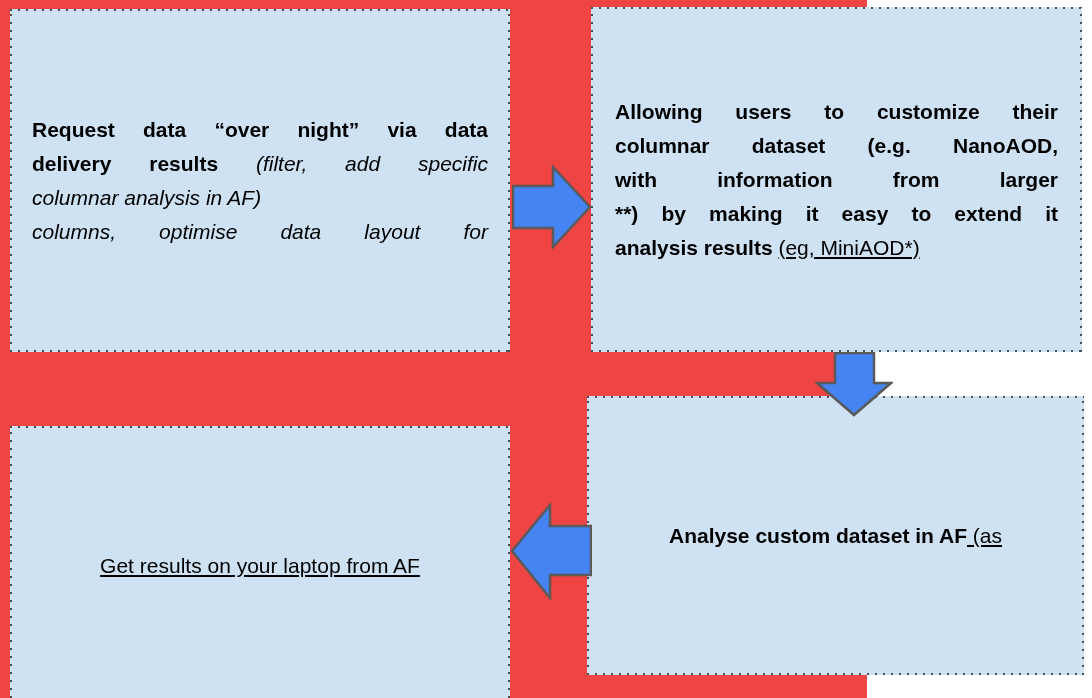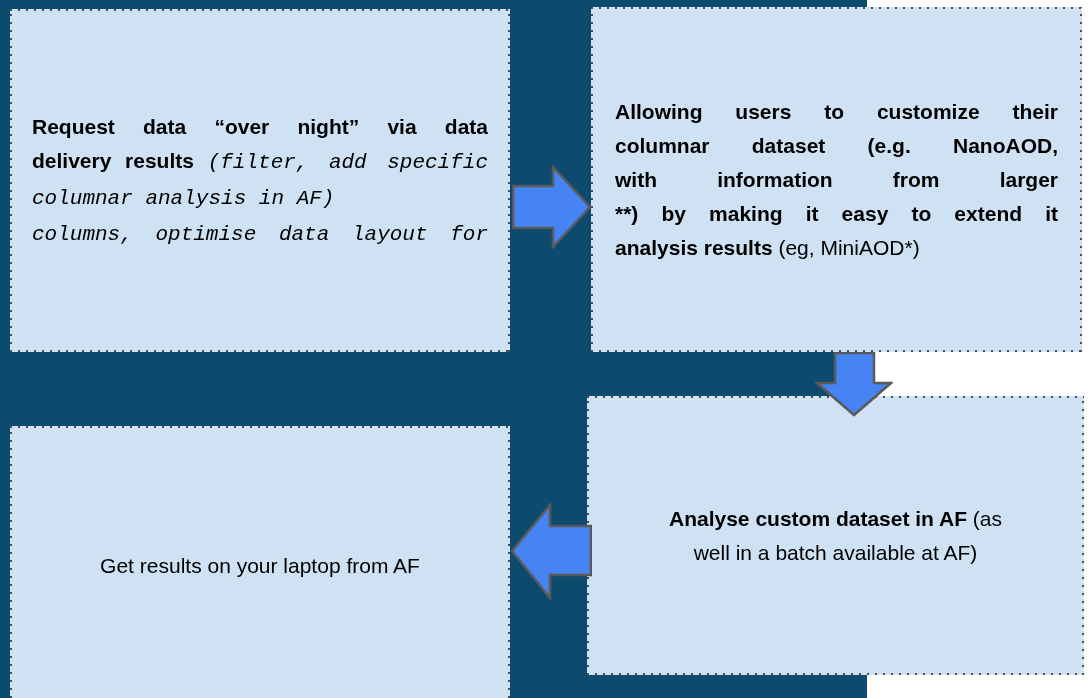--- a/index.html
+++ b/index.html
@@ -15,21 +15,21 @@
     --box-fill: #cfe2f3;
     --box-border: #4d4d4d;
     --arrow-fill: #4584f2;
     --arrow-stroke: #5a5a5a;
     --text-color: #000000;
   }
   .canvas {
     position: relative;
     width: 867px;
     height: 698px;
-    background: #0c4a6e;
+    background: #ef4444;
   }
   .box {
     position: absolute;
     background-color: var(--box-fill);
     
     background-image:
       repeating-linear-gradient(90deg, var(--box-border) 0 2px, transparent 2px 8px),
       repeating-linear-gradient(90deg, var(--box-border) 0 2px, transparent 2px 8px),
       repeating-linear-gradient(0deg,  var(--box-border) 0 2px, transparent 2px 8px),
       repeating-linear-gradient(0deg,  var(--box-border) 0 2px, transparent 2px 8px);
@@ -47,22 +47,22 @@
     font-size: 21px;
     line-height: 34px;
   }
   .pad22 { padding: 0 22px; }
   .pad24 { padding: 0 24px; }
   .pad30 { padding: 0 30px; }
   .jline { text-align: justify; text-align-last: justify; white-space: normal; }
   .jline.last { text-align-last: left; }
   .cline { text-align: center; }
   .b { font-weight: 700; }
-  .r { font-weight: 400; }
-  .i { font-style: italic; font-weight: 400; font-family: Liberation Mono, monospace; }
+  .r { font-weight: 400; text-decoration: underline; }
+  .i { font-style: italic; font-weight: 400; }
   .arrow {
     position: absolute;
     z-index: 2;
   }
   .arrow svg { display: block; }
   .arrow polygon {
     fill: var(--arrow-fill);
     stroke: var(--arrow-stroke);
     stroke-width: 2.5;
     stroke-linejoin: miter;
@@ -95,21 +95,20 @@
       <div class="jline"><span class="b">columnar dataset (e.g. NanoAOD,</span></div>
       <div class="jline"><span class="b">with information from larger</span></div>
       <div class="jline"><span class="b">**) by making it easy to extend it</span></div>
       <div class="jline last"><span class="b">analysis results </span><span class="r">(eg, MiniAOD*)</span></div>
     </div>
   </div>
 
   <div class="box" id="box-analyse">
     <div class="txt pad30">
       <div class="cline"><span class="b">Analyse custom dataset in AF</span><span class="r"> (as</span></div>
-      <div class="cline"><span class="r">well in a batch available at AF)</span></div>
     </div>
   </div>
 
   <div class="box" id="box-results">
     <div class="txt pad30">
       <div class="cline"><span class="r">Get results on your laptop from AF</span></div>
     </div>
   </div>
 
   <div class="arrow" id="arrow-right">

